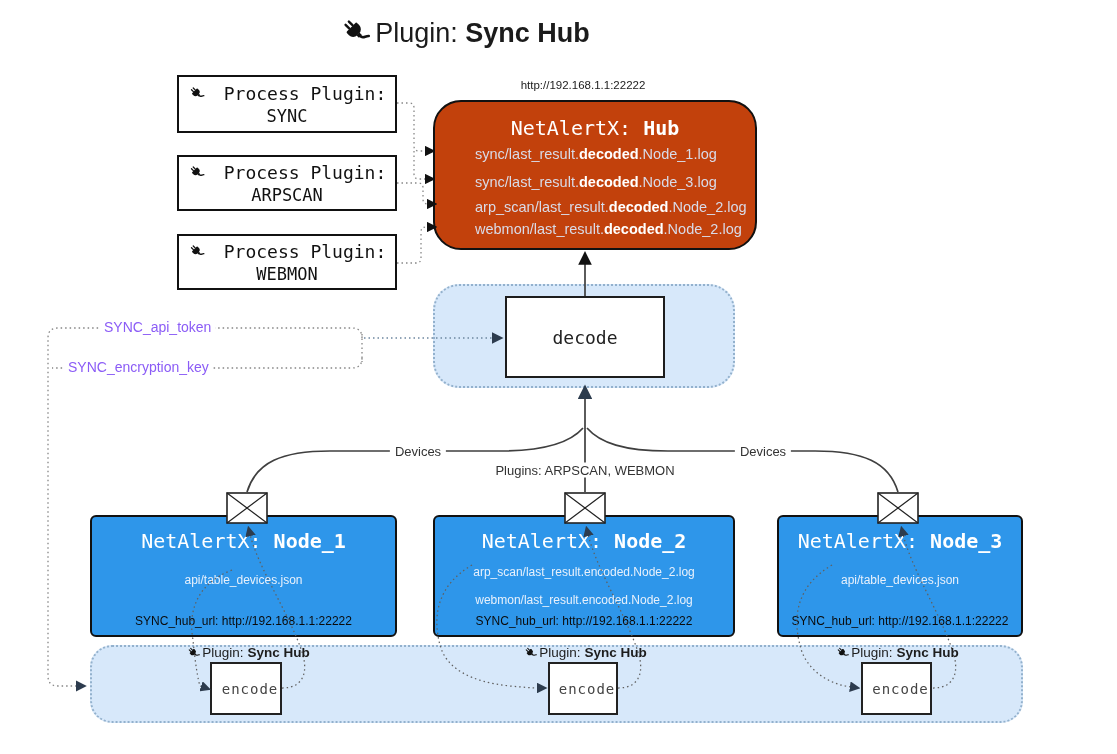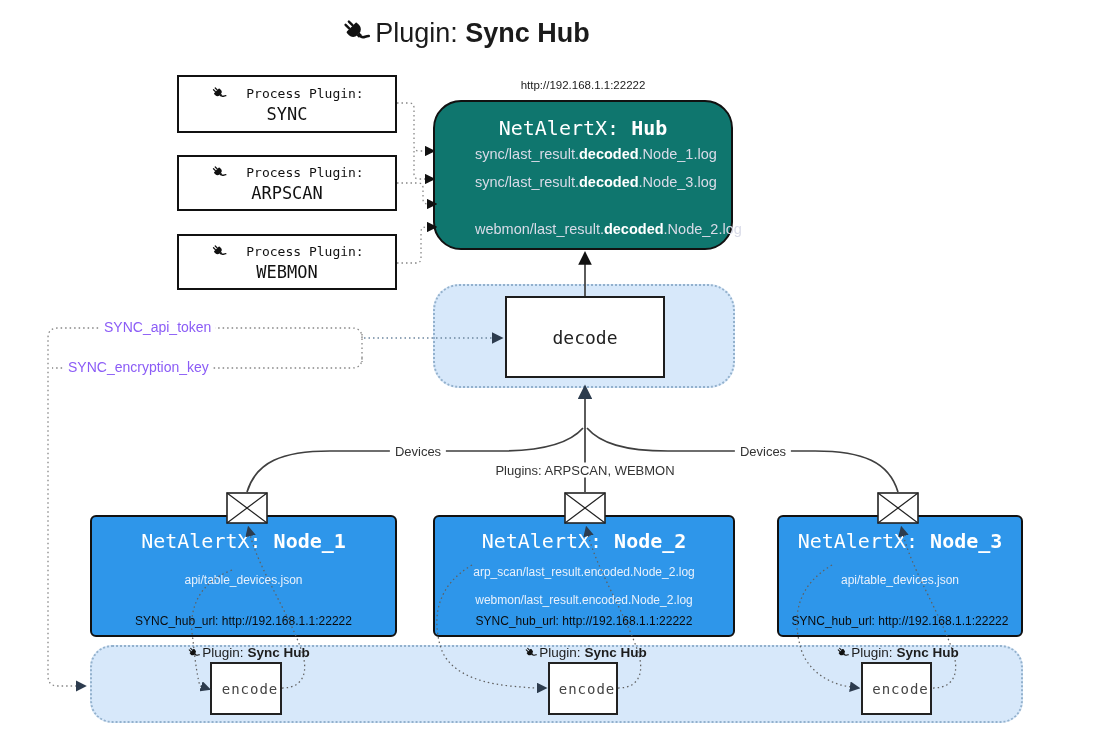--- a/index.html
+++ b/index.html
@@ -8,30 +8,30 @@
   .abs{position:absolute;}
   .mono{font-family:"DejaVu Sans Mono","Liberation Mono",monospace;}
 
   
   .title-row{left:0;top:16px;width:929px;text-align:center;font-size:27px;color:#1b1b1b;}
   .title-row .plug-svg{width:32px;height:32px;vertical-align:-6px;margin-right:4px;}
   .title-bold{font-weight:bold;}
 
   
   .hub-url{left:433px;top:79px;width:300px;text-align:center;font-size:11.5px;color:#222;}
-  .hub-box{left:433px;top:100px;width:300px;height:150px;background:#0f766e;border:2px solid #111;
+  .hub-box{left:433px;top:100px;width:324px;height:150px;background:#c2410c;border:2px solid #111;
            border-radius:28px;box-sizing:border-box;}
   .hub-title{left:0;top:14px;width:100%;text-align:center;font-size:20px;color:#fff;white-space:nowrap;}
   .hub-line{left:12px;top:0;width:286px;font-size:14.5px;color:#d9dbe8;white-space:nowrap;line-height:20px;margin-left:28px;}
   .hub-line b{color:#fff;}
 
   
   .pbox{left:177px;width:220px;background:#fff;border:2px solid #111;box-sizing:border-box;
         display:flex;flex-direction:column;align-items:center;justify-content:center;}
-  .pbox .l1{font-size:13px;color:#111;display:flex;align-items:center;white-space:nowrap;gap:17px;}
+  .pbox .l1{font-size:18px;color:#111;display:flex;align-items:center;white-space:nowrap;gap:17px;}
   .pbox .l2{font-size:17px;color:#111;margin-top:2px;}
   .pbox .plug-svg{width:17px;height:17px;margin-right:2px;}
 
   
   .decode-panel{left:433px;top:284px;width:302px;height:104px;background:#d7e8fa;
                 border:2px dotted #93b1cd;border-radius:26px;box-sizing:border-box;}
   .decode-box{left:505px;top:296px;width:160px;height:82px;background:#fff;border:2px solid #1d1d1d;
               box-sizing:border-box;display:flex;align-items:center;justify-content:center;
               font-size:18px;color:#222;}
 
@@ -86,20 +86,21 @@
         <use href="#plug"></use>
       </svg><span>Plugin:</span>
     <span class="title-bold">Sync Hub</span>
   </div>
 
   <div class="abs hub-url">http://192.168.1.1:22222</div>
   <div class="abs hub-box z2">
     <div class="abs hub-title mono"><span>NetAlertX:</span> <b>Hub</b></div>
     <div class="abs hub-line" style="top:42px"><span>sync/last_result.</span><b>decoded</b><span>.Node_1.log</span></div>
     <div class="abs hub-line" style="top:70px"><span>sync/last_result.</span><b>decoded</b><span>.Node_3.log</span></div>
+    <div class="abs hub-line" style="top:95px"><span>arp_scan/last_result.</span><b>decoded</b><span>.Node_2.log</span></div>
     <div class="abs hub-line" style="top:117px"><span>webmon/last_result.</span><b>decoded</b><span>.Node_2.log</span></div>
   </div>
 
   <div class="abs pbox mono z2" style="top:75px;height:58px">
     <div class="l1">
         <svg class="plug-svg">
           <use href="#plug"></use>
         </svg>
         <span>Process Plugin:</span>
       </div>

